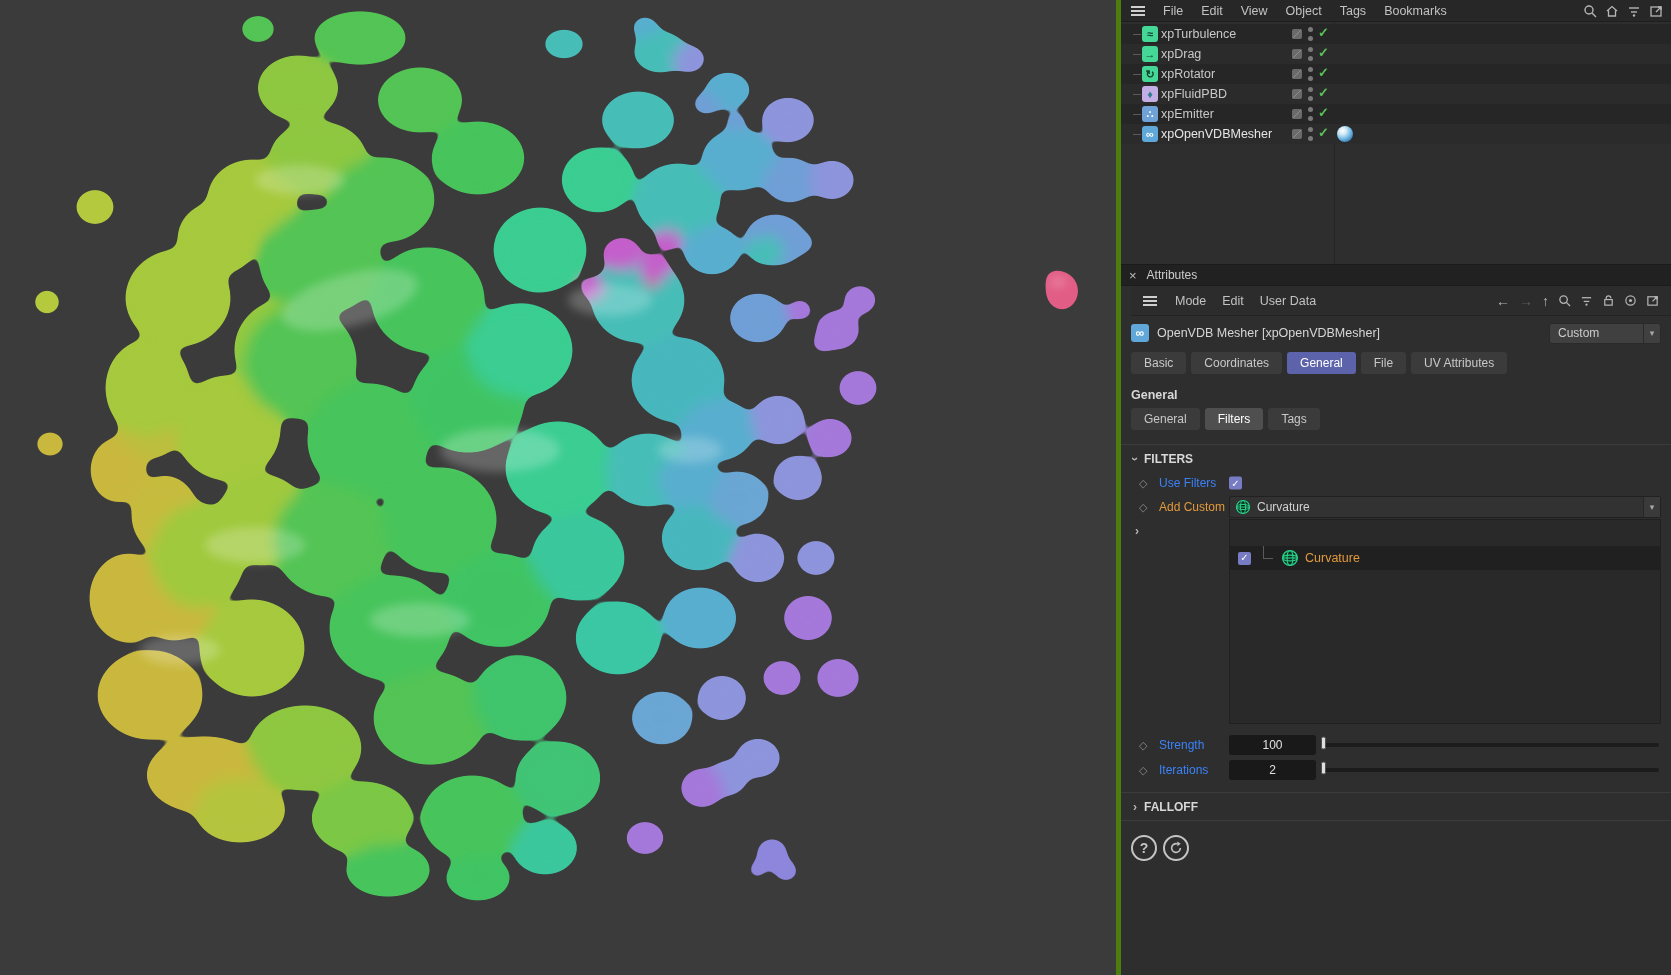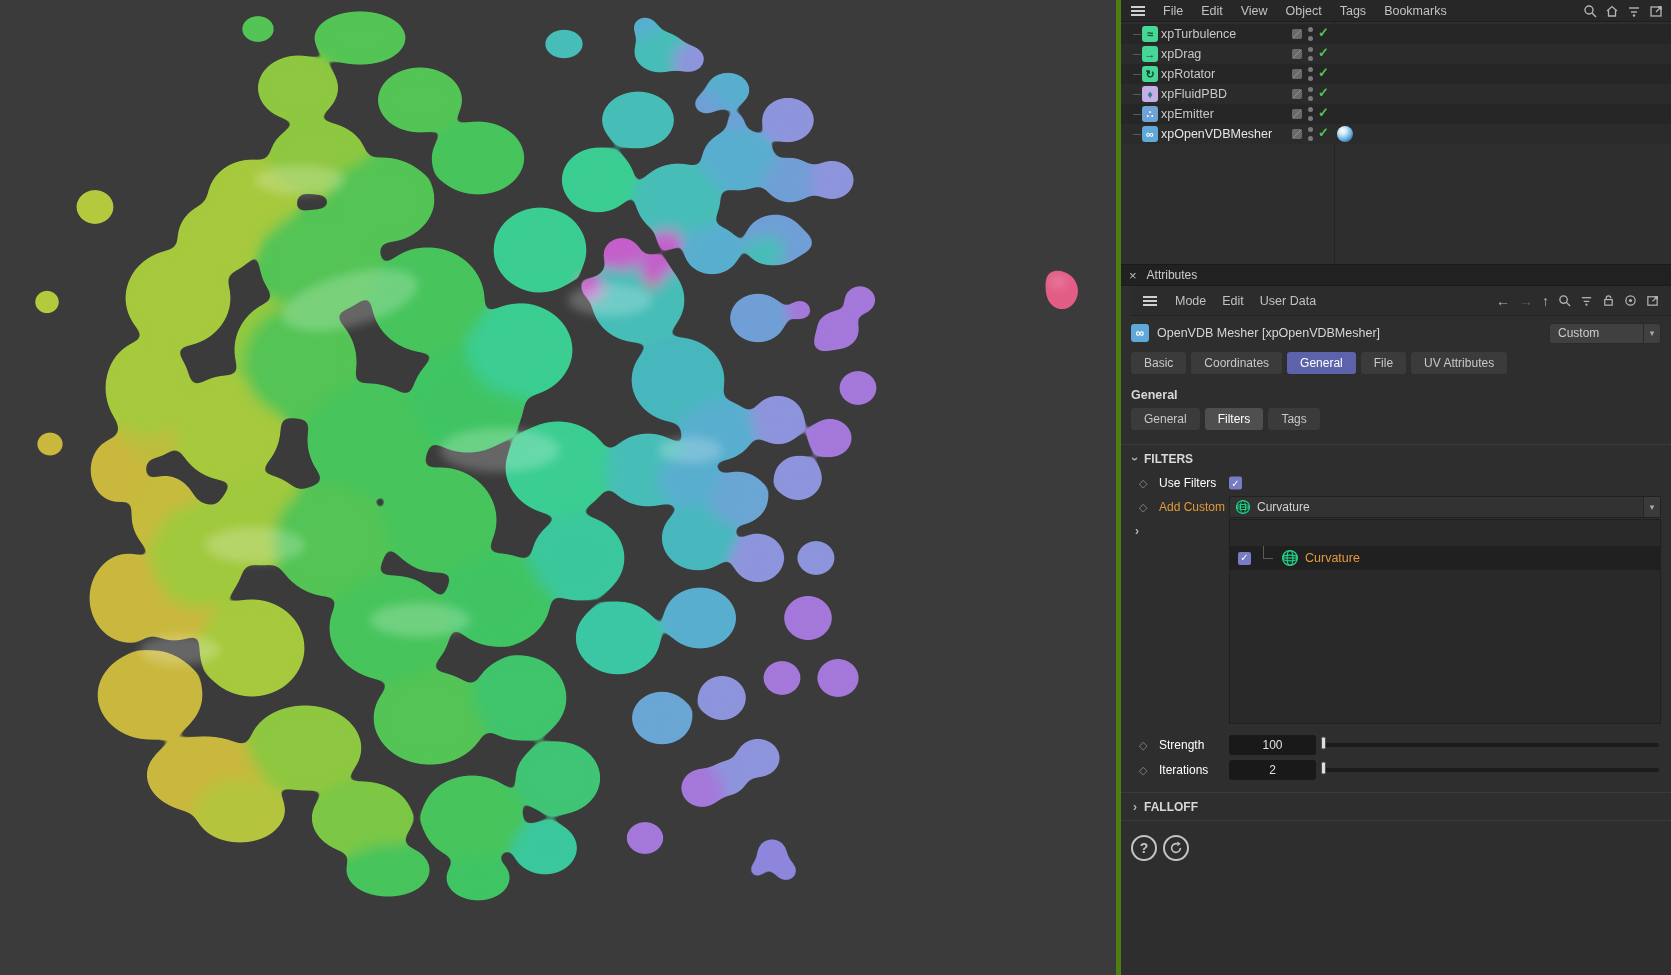--- a/index.html
+++ b/index.html
@@ -84,21 +84,21 @@
 
   .divider{height:1px;background:#3c3c3c;margin-top:12px;}
   .group-head{display:flex;align-items:center;gap:7px;height:27px;padding-left:12px;
               font-weight:bold;color:#d8d8d8;font-size:12px;}
   .chev{display:inline-block;color:#b5b5b5;font-weight:bold;font-size:12px;line-height:1;}
   .chev.down{transform:rotate(90deg);}
 
   .param-row{position:relative;height:22px;}
   .param-row.tall{height:25px;}
   .diamond{position:absolute;left:18px;top:50%;transform:translateY(-50%);color:#8b8b8b;font-size:11px;}
-  .param-label{position:absolute;left:38px;top:50%;transform:translateY(-50%);color:#ffffff;font-size:12px;white-space:nowrap;}
+  .param-label{position:absolute;left:38px;top:50%;transform:translateY(-50%);color:#3b82f6;font-size:12px;white-space:nowrap;}
   .param-label.orange{color:#e39a3b;}
 
   .checkbox{position:absolute;left:108px;top:50%;transform:translateY(-50%);width:13px;height:13px;
             border-radius:2px;background:#787cc4;display:flex;align-items:center;justify-content:center;
             color:#ffffff;font-size:10px;line-height:1;}
   .checkbox.inbox{position:static;transform:none;flex:0 0 auto;}
 
   .dd-field{position:absolute;left:108px;right:10px;top:50%;transform:translateY(-50%);height:22px;
             background:#323232;border:1px solid #212121;border-radius:2px;display:flex;align-items:center;gap:6px;
             padding-left:5px;}

